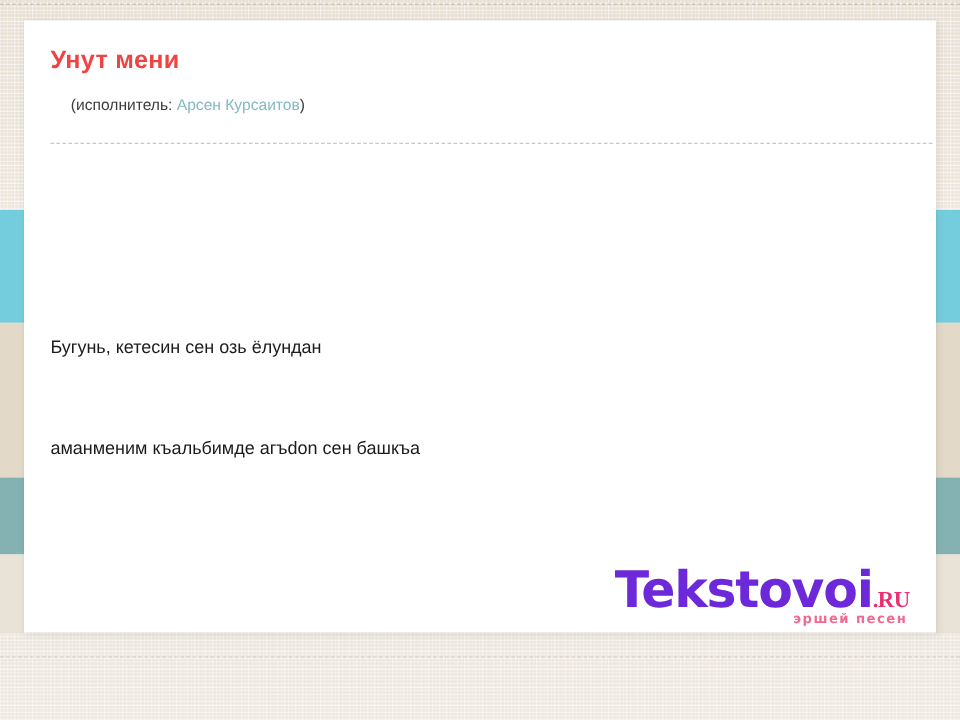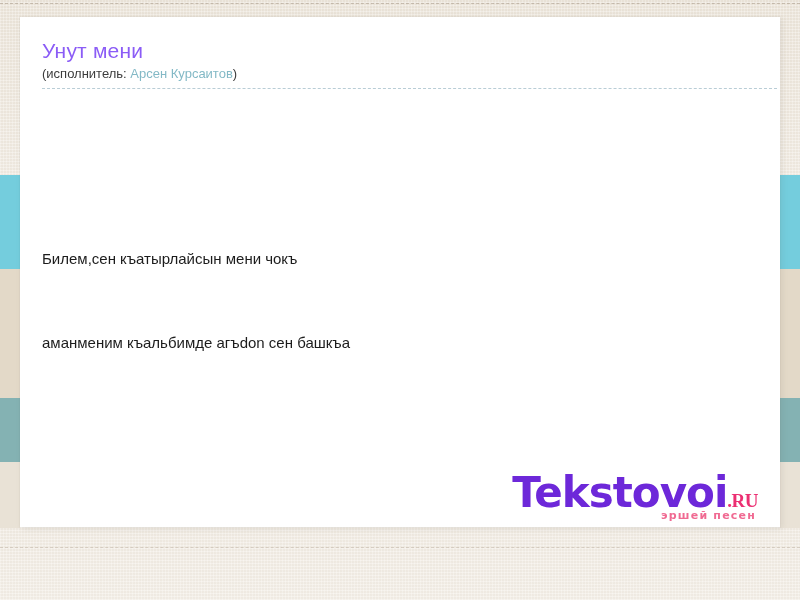--- a/index.html
+++ b/index.html
@@ -69,33 +69,33 @@
 
   .card-inner {
     padding: 22px 24px 0 22px;
     position: relative;
     height: 100%;
     box-sizing: border-box;
   }
 
   
   .song-title {
-    color: #8b5cf6;
+    color: #ef4444;
     font-size: 21px;
-    font-weight: normal;
+    font-weight: bold;
     line-height: 24px;
     margin: 0 0 3px 0;
     letter-spacing: 0.2px;
   }
 
   .artist-line {
     font-size: 13px;
     color: #3c3c3c;
     line-height: 16px;
-    margin: 0;
+    margin: 17px;
     padding-bottom: 6px;
   }
   .artist-link {
     color: #83b9c6;
     text-decoration: none;
     cursor: pointer;
   }
 
   .header-sep {
     border: 0;
@@ -179,21 +179,21 @@
 
       <p class="artist-line">
         <span>(исполнитель: </span><a class="artist-link">Арсен Курсаитов</a><span>)</span>
       </p>
 
       <hr class="header-sep">
 
       <div class="lyrics">
 
         <div class="stanza">
-          <span class="lyric-line">Билем,сен къатырлайсын мени чокъ</span>
+          <span class="lyric-line">Бугунь, кетесин сен озь ёлундан</span>
           <span class="lyric-line">аманменим къальбимде агъdon сен башкъа</span>
           
           
         </div>
 
         
 
         
 
       </div>

